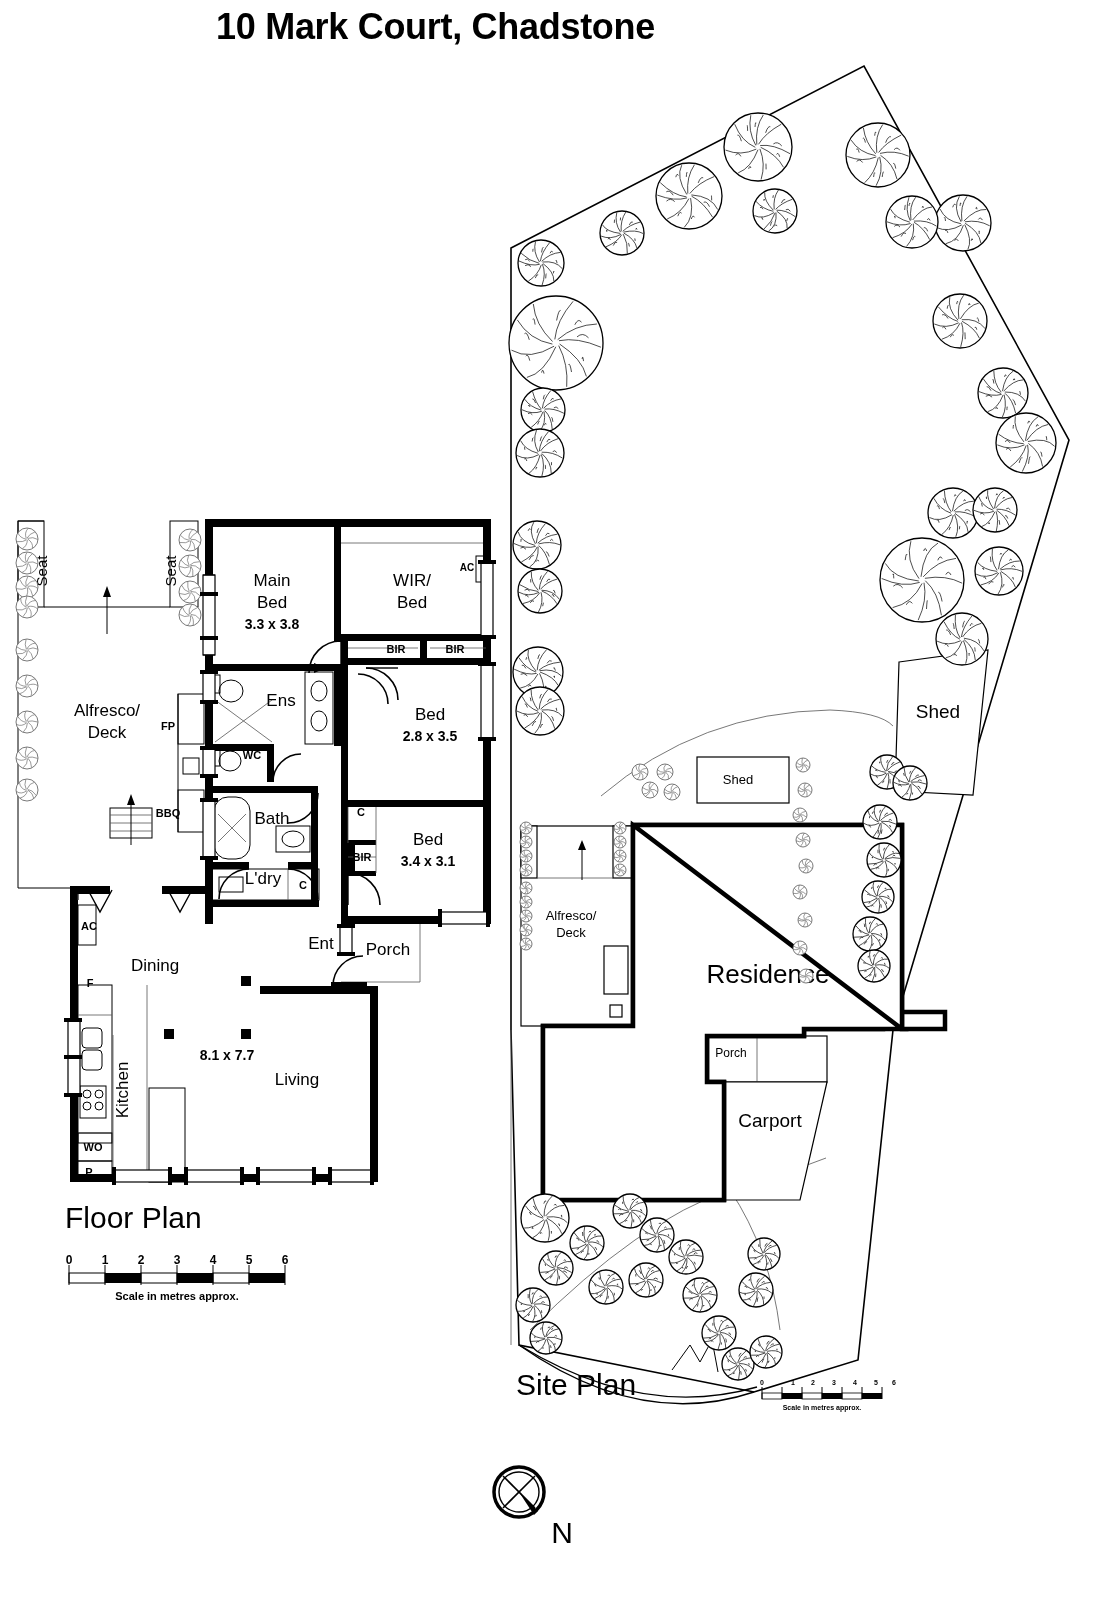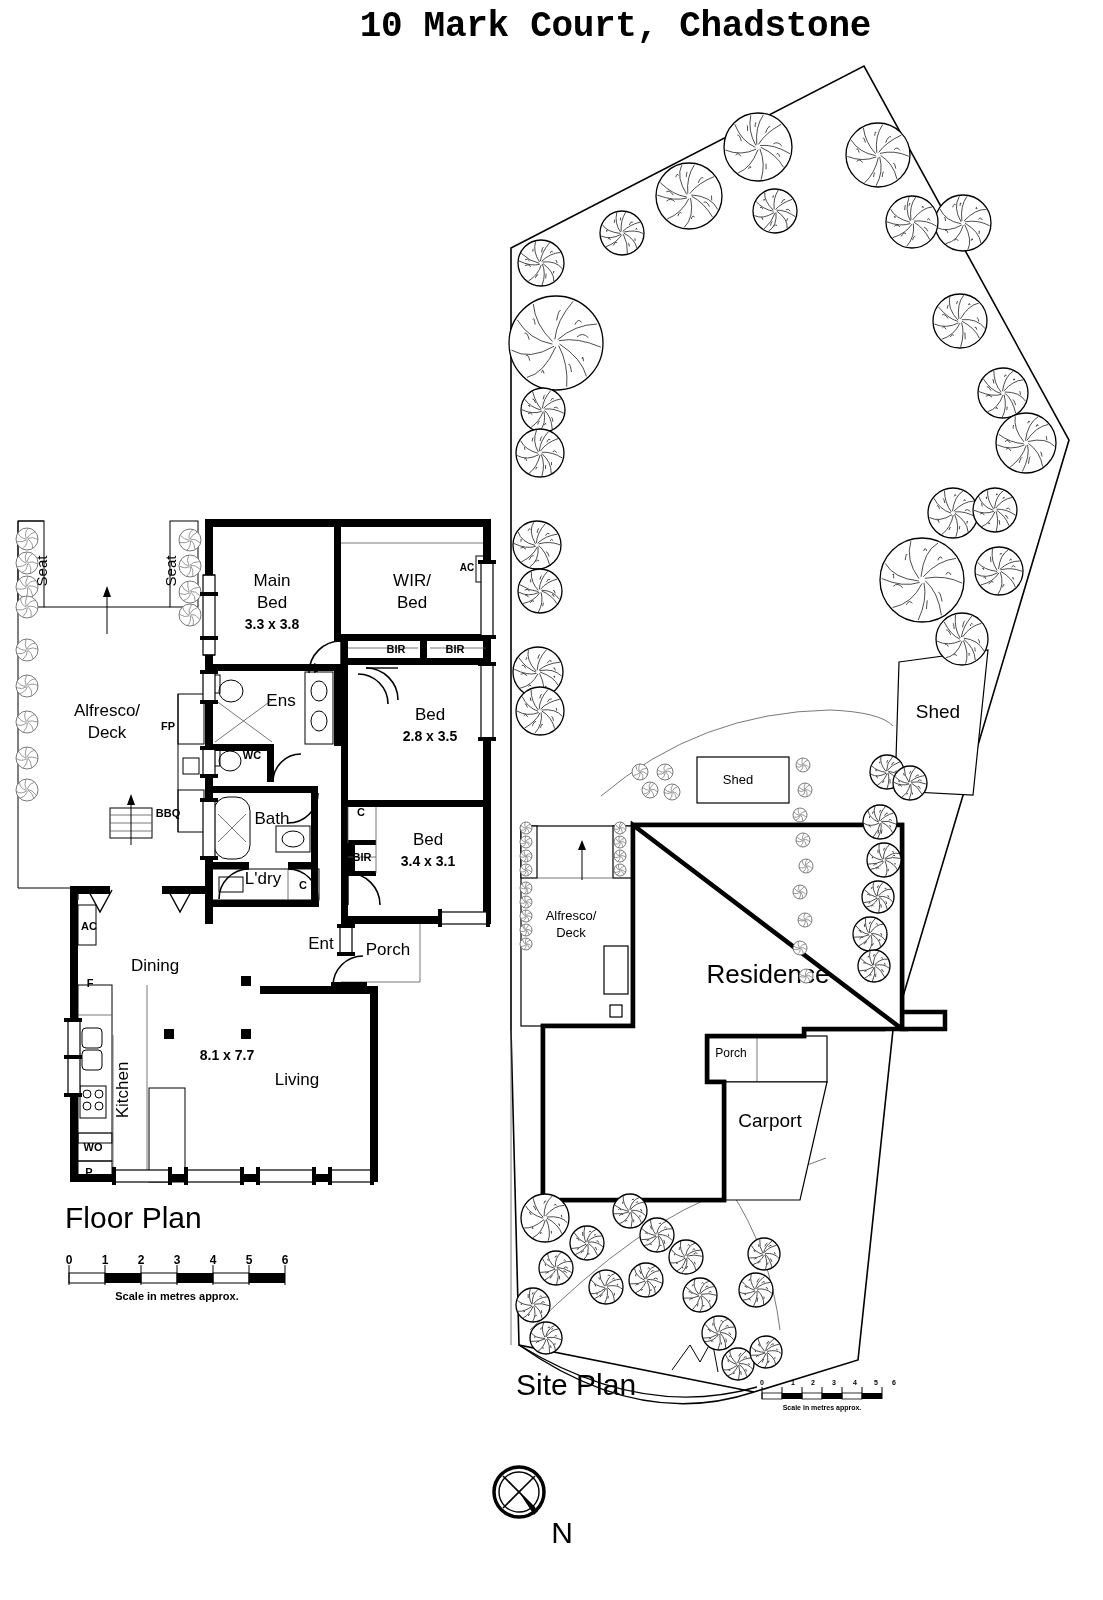--- a/index.html
+++ b/index.html
@@ -1,21 +1,21 @@
 <!DOCTYPE html>
 <html><head>
 <meta charset="utf-8">
 <style>
   html,body{margin:0;padding:0;background:#ffffff;}
   body{width:1103px;height:1600px;font-family:"Liberation Sans",sans-serif;color:#000;}
   #root{position:relative;width:1103px;height:1600px;overflow:hidden;background:#fff;}
   .title{
-    position:absolute;top:6px;left:0;width:871px;text-align:right;
+    position:absolute;top:6px;left:0;width:871px;text-align:center;
     font-size:36px;font-weight:bold;letter-spacing:-0.3px;
-    font-family:Liberation Mono, monospace;
+    font-family:Liberation Sans, sans-serif;
   }
   svg{position:absolute;top:0;left:0;}
   text{font-family:"Liberation Sans",sans-serif;fill:#000;}
   .plan-label{font-size:30px;}
   .room{font-size:17px;}
   .room-sm{font-size:15px;}
   .dim{font-size:14px;font-weight:bold;}
   .tiny{font-size:11px;font-weight:bold;}
   .tiny2{font-size:10px;font-weight:bold;}
   .sitelbl{font-size:19px;}

